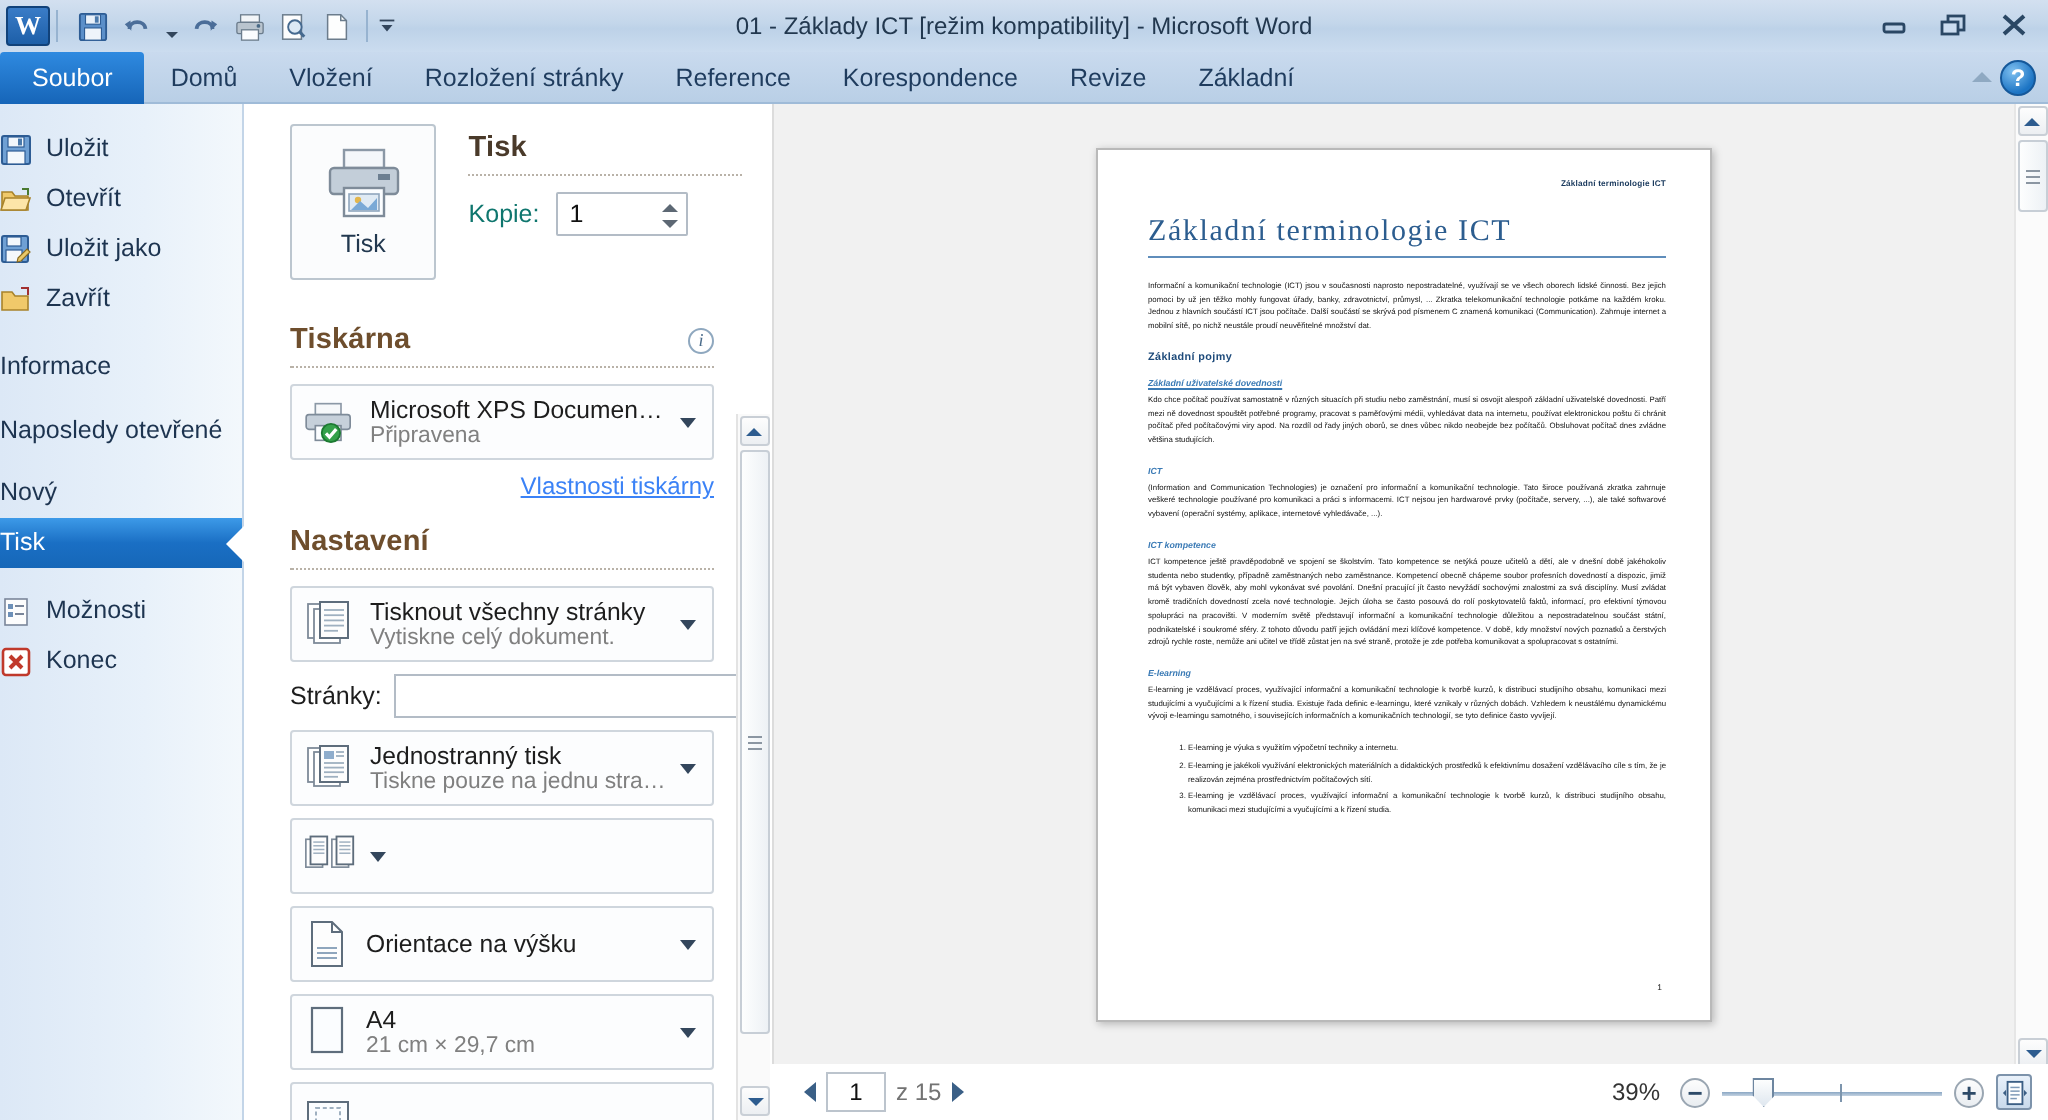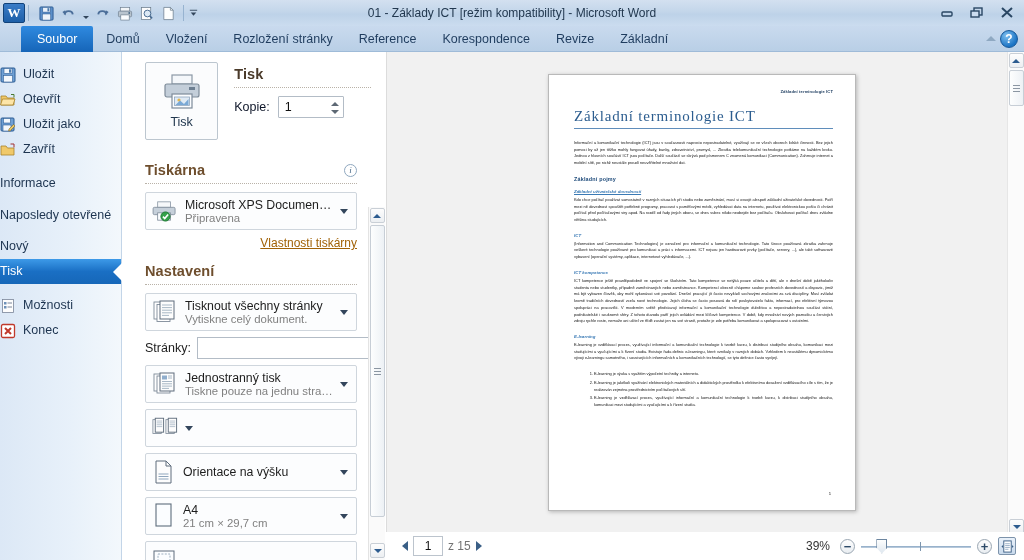--- a/index.html
+++ b/index.html
@@ -48,21 +48,21 @@
   .wc {
     width: 30px; height: 20px; display: flex; align-items: center; justify-content: center;
     color: #203a55;
   }
 
   
   .ribbonbar {
     position: absolute; left: 0; top: 26px; width: 1024px; height: 26px;
     background: linear-gradient(to bottom,#c9daee,#b9cfe6);
     border-bottom: 1px solid #9fbbd8;
-    display: flex; align-items: stretch; padding-left: 21px;
+    display: flex; align-items: stretch;
   }
   .tab {
     padding: 0 13px; display: flex; align-items: center;
     font-size: 12.5px; color: #1f3c5e; height: 26px;
   }
   .tab.file {
     background: linear-gradient(to bottom,#2f8ae0,#1665b8);
     color: #fff; font-weight: normal; padding: 0 16px;
     border-top-left-radius: 2px; border-top-right-radius: 2px;
   }
@@ -120,21 +120,21 @@
     border-radius: 2px; display: flex; flex-direction: column;
     align-items: center; justify-content: center; gap: 4px;
   }
   .big-print-btn .lbl { font-size: 12.5px; color: #22384f; }
   .print-head-row { display: flex; gap: 16px; }
   .print-head { padding-top: 4px; width: 140px; }
   .sec-title { font-size: 14.5px; color: #6e4e2d; font-weight: bold; letter-spacing: .1px; }
   .sec-title.dark { color: #4a3a2a; }
   .dotted { border-bottom: 1px dotted #b9b2a8; margin: 5px 0 8px 0; }
   .copies-row { display: flex; align-items: center; gap: 8px; }
-  .copies-row .cl { font-size: 12.5px; color: #0f172a; }
+  .copies-row .cl { font-size: 12.5px; color: #0f766e; }
   .spinner {
     width: 66px; height: 22px; border: 1px solid #b3bcc6; background: #fff;
     display: flex; align-items: center; position: relative; border-radius: 1px;
   }
   .spinner .val { font-size: 12.5px; color: #111; padding-left: 6px; }
   .spin-arrows {
     position: absolute; right: 4px; top: 0; height: 22px;
     display: flex; flex-direction: column; justify-content: center; gap: 4px;
   }
   .sa-up { width: 0;height:0;border-left:4px solid transparent;border-right:4px solid transparent;border-bottom:4px solid #5d6874;}
@@ -155,21 +155,21 @@
   .combo .t1 { font-size: 12.3px; color: #1d1d1d; white-space: nowrap; overflow: hidden; text-overflow: ellipsis;}
   .combo .t2 { font-size: 11.4px; color: #808080; white-space: nowrap; overflow: hidden; text-overflow: ellipsis;}
   .combo .t2.num { color: #6a6a6a; letter-spacing: .2px; }
   .cb-caret {
     width: 0;height:0;border-left:4px solid transparent;border-right:4px solid transparent;
     border-top: 5px solid #33465c; flex: 0 0 auto; margin-right: 2px;
   }
   .pages-row { display: flex; align-items: center; gap: 6px; margin-bottom: 6px; }
   .pages-row .pl { font-size: 12.5px; color: #1d1d1d; }
   .pages-input { flex: 1; height: 22px; border: 1px solid #b3bcc6; background: #fff; }
-  .link { font-size: 12px; color: #a16207; text-decoration: underline; display:block; text-align: right; width:212px; margin-top: 2px;}
+  .link { font-size: 12px; color: #3b82f6; text-decoration: underline; display:block; text-align: right; width:212px; margin-top: 2px;}
 
   
   .sb {
     position: absolute; width: 17px; background: #fafafa;
     border-left: 1px solid #e3e3e3;
   }
   .sb-arrow {
     width: 15px; height: 15px; margin: 1px auto; background: linear-gradient(to bottom,#fdfdfd,#eceff2);
     border: 1px solid #c9cfd6; border-radius: 2px; display:flex; align-items:center; justify-content:center;
   }

